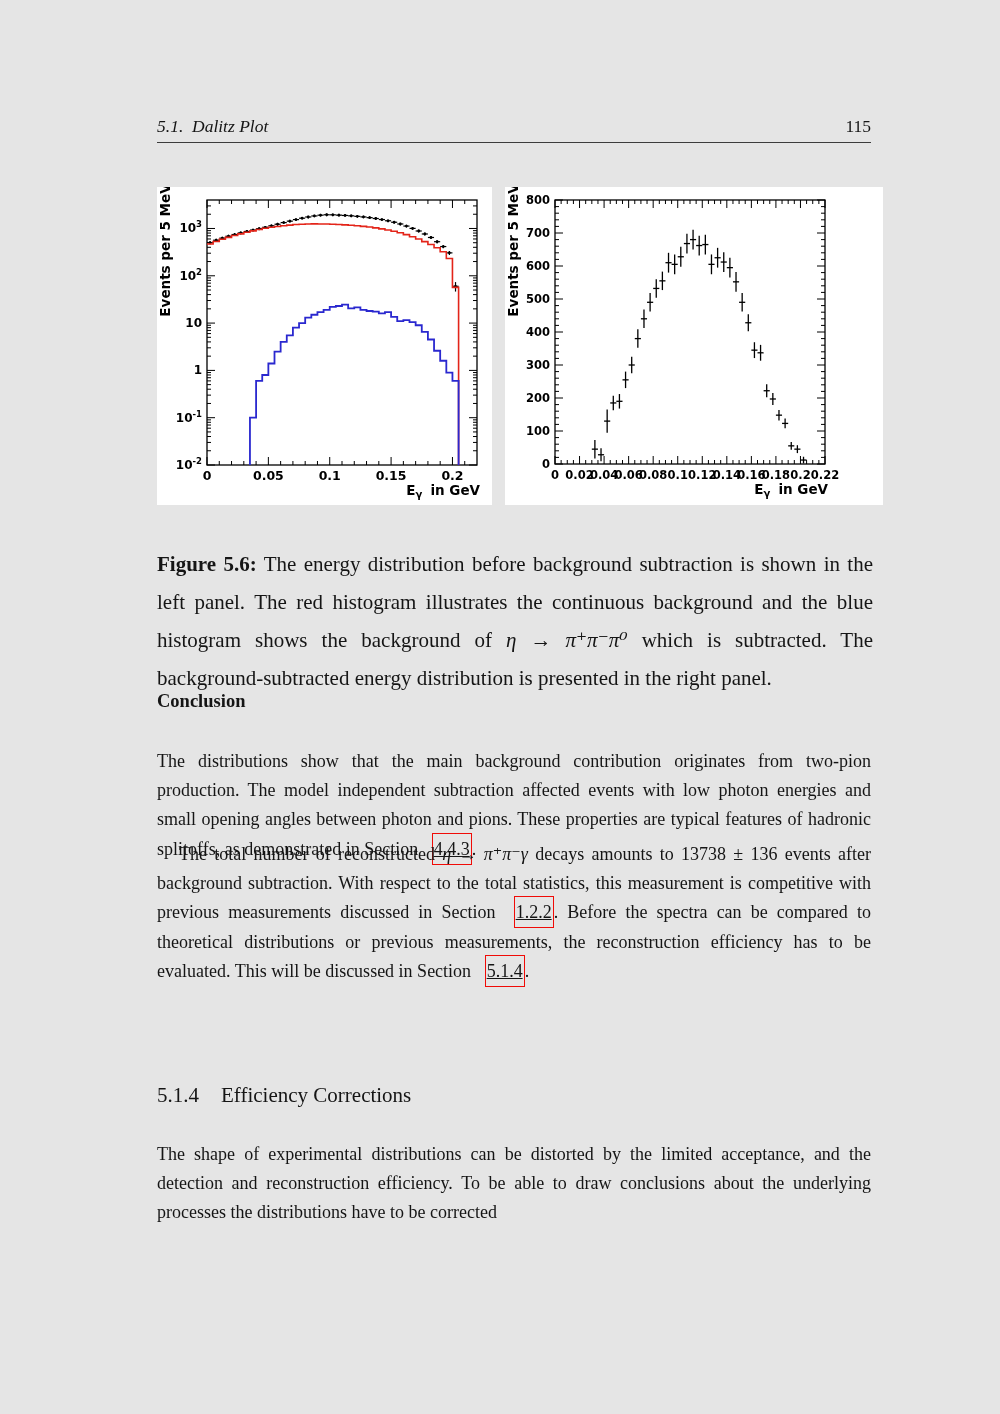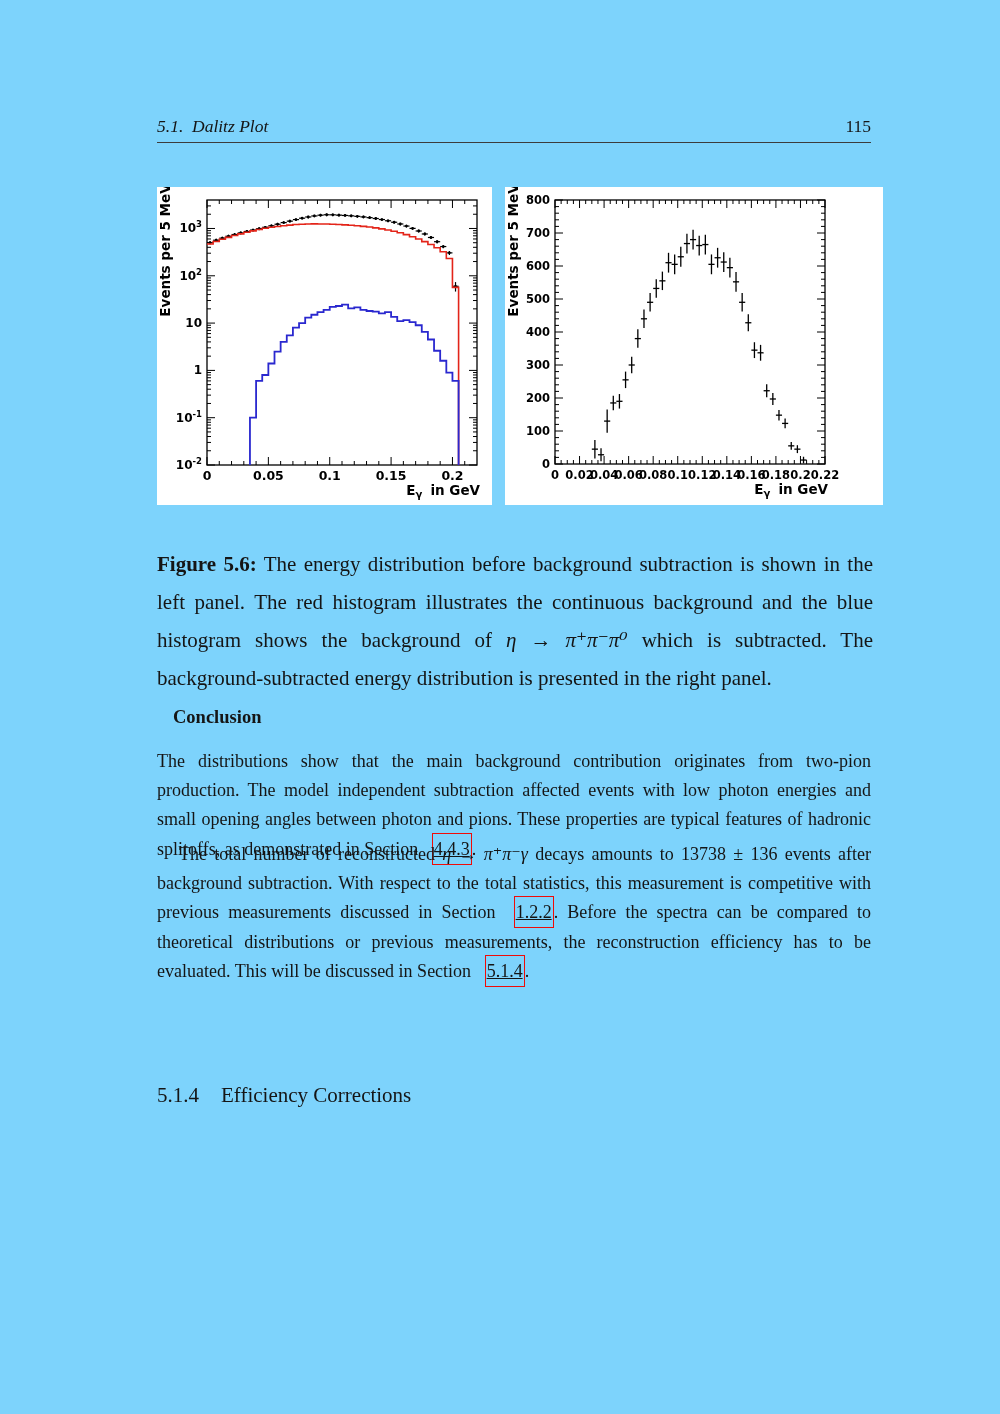--- a/index.html
+++ b/index.html
@@ -1,36 +1,36 @@
 <!DOCTYPE html>
 <html><head>
 <meta charset="utf-8">
 <style>
   html,body{margin:0;padding:0;background:#ffffff;}
-  .page{position:relative;width:1000px;height:1414px;background:#7dd3fc;overflow:hidden;
+  .page{position:relative;width:1000px;height:1414px;background:#e5e5e5;overflow:hidden;
         font-family:"Liberation Serif","DejaVu Serif",serif;color:#151515;}
   .header{position:absolute;left:157px;top:116px;width:714px;display:flex;
           justify-content:space-between;align-items:baseline;font-size:17.5px;
           border-bottom:1.6px solid #3c3c3c;padding-bottom:5px;}
   .running{font-style:italic;}
   .pagenum{font-style:normal;}
   .figure{position:absolute;left:0;top:0;}
   .plot{position:absolute;background:#ffffff;}
   .plot-left{left:157px;top:187px;}
   .plot-right{left:505px;top:187px;}
   svg text{font-family:"DejaVu Sans","Liberation Sans",sans-serif;fill:#000;}
   .caption{position:absolute;left:157px;top:545px;width:716px;font-size:21px;
            line-height:38px;text-align:justify;}
   .caption b{font-weight:bold;}
   .body{position:absolute;left:157px;width:714px;font-size:18px;line-height:29.2px;
         text-align:justify;margin:0;}
   .p1{top:747px;}
   .p2{top:840px;text-indent:22px;}
   .p3{top:1140px;}
-  .h-conclusion{position:absolute;left:157px;top:691px;font-size:18.5px;font-weight:bold;margin:16px;}
+  .h-conclusion{position:absolute;left:157px;top:691px;font-size:18.5px;font-weight:bold;margin:0;}
   .h-514{position:absolute;left:157px;top:1083px;font-size:21px;font-weight:normal;margin:0;}
   .h-514 .num{margin-right:22px;}
   .mathit{font-style:italic;}
   .refbox{border:1.5px solid #f00b07;padding:5px 1px;margin-left:9px;color:#151515;cursor:pointer;text-decoration:underline;}
 </style>
 </head>
 <body>
 
 <div class="page">
 
@@ -594,14 +594,15 @@
   <div class="caption"><b>Figure 5.6:</b><span> The energy distribution before background subtraction is shown in the left panel. The red histogram illustrates the continuous background and the blue histogram shows the background of </span><span class="mathit">η → π⁺π⁻π⁰</span><span> which is subtracted. The background-subtracted energy distribution is presented in the right panel.</span></div>
 
   <h3 class="h-conclusion">Conclusion</h3>
 
   <p class="body p1"><span>The distributions show that the main background contribution originates from two-pion production. The model independent subtraction affected events with low photon energies and small opening angles between photon and pions. These properties are typical features of hadronic splitoffs, as demonstrated in Section </span><span class="refbox">4.4.3</span><span>.</span></p>
 
   <p class="body p2"><span>The total number of reconstructed </span><span class="mathit">η → π⁺π⁻γ</span><span> decays amounts to 13738 ± 136 events after background subtraction. With respect to the total statistics, this measurement is competitive with previous measurements discussed in Section </span><span class="refbox">1.2.2</span><span>. Before the spectra can be compared to theoretical distributions or previous measurements, the reconstruction efficiency has to be evaluated. This will be discussed in Section </span><span class="refbox">5.1.4</span><span>.</span></p>
 
   <h2 class="h-514"><span class="num">5.1.4</span><span>Efficiency Corrections</span></h2>
 
+  <p class="body p3">The shape of experimental distributions can be distorted by the limited acceptance, and the detection and reconstruction efficiency. To be able to draw conclusions about the underlying processes the distributions have to be corrected</p>
 
 </div>
 
 </body></html>

